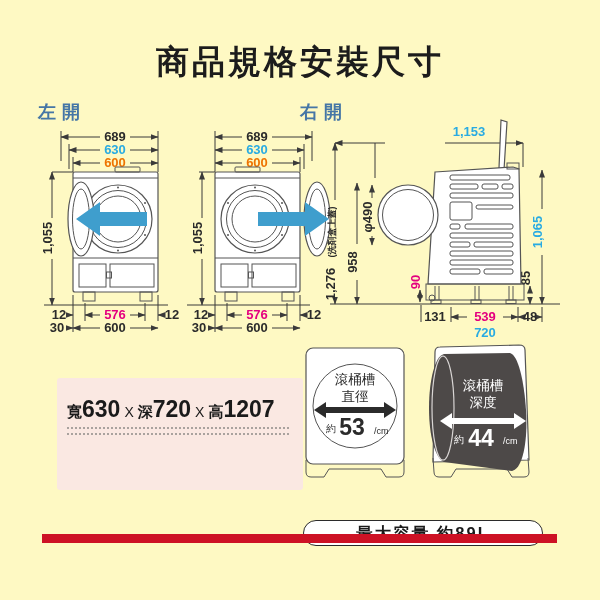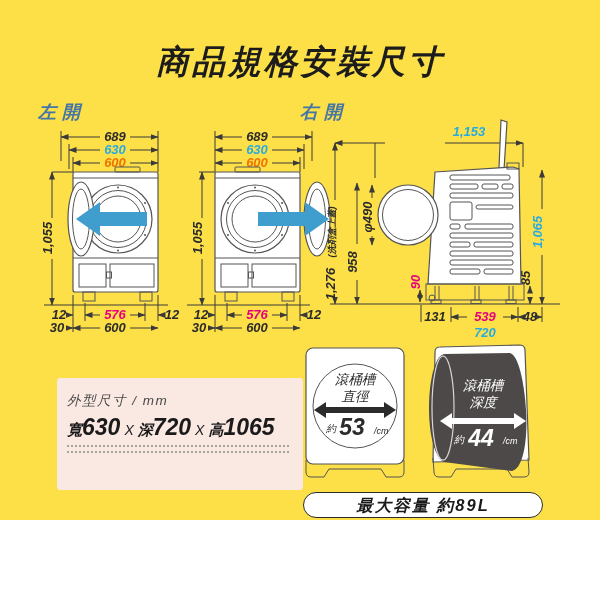--- a/index.html
+++ b/index.html
@@ -1,17 +1,17 @@
 <!DOCTYPE html>
 <html><head>
 <meta charset="utf-8">
 <style>
   html,body{margin:0;padding:0;background:#fff;}
-  #canvas{position:relative;width:600px;height:520px;background:#fde047;overflow:hidden;
-          font-family:"Liberation Sans",sans-serif;color:#1a1a1a;font-style:italic;}
+  #canvas{position:relative;width:600px;height:600px;background:#fef9c3;overflow:hidden;
+          font-family:"Liberation Sans",sans-serif;color:#1a1a1a;}
   .abs{position:absolute;}
   #title{left:0;top:40px;width:600px;text-align:center;font-size:33px;font-weight:bold;
          letter-spacing:3px;color:#1c1c1c;}
   .open-label{font-size:18px;font-weight:600;letter-spacing:6px;color:#4576a6;}
   svg text{font-family:"Liberation Sans",sans-serif;}
   .dim{font-size:13px;font-weight:600;fill:#2b2b2b;}
   .dim-cyan{fill:#29abe2;}
   .dim-orange{fill:#ee7300;}
   .dim-magenta{fill:#e4007f;}
   .dnote{font-size:9px;font-weight:600;fill:#2b2b2b;}
@@ -20,21 +20,21 @@
   .machno{stroke:#555;stroke-width:1;fill:none;}
   #spec-box{left:57px;top:378px;width:246px;height:112px;background:#fae8e2;border-radius:3px;
             padding:14px 0 0 10px;box-sizing:border-box;}
   #spec-title{font-size:13.5px;color:#4a4a4a;letter-spacing:1.5px;}
   .spec-row{margin-top:4px;white-space:nowrap;}
   .s-lab{font-size:15px;font-weight:600;}
   .s-val{font-size:23px;font-weight:bold;}
   .s-x{font-size:14px;margin:0 4px;}
   .dotted{border-bottom:2px dotted #a9a29e;width:222px;margin-top:4px;}
   .check{color:#d0372a;font-size:21px;font-weight:bold;margin-right:2px;}
-  #capacity-pill{left:303px;top:492px;width:238px;height:24px;border:1.6px solid #2b2b2b;
+  #capacity-pill{left:303px;top:520px;width:238px;height:24px;border:1.6px solid #2b2b2b;
                  border-radius:13px;text-align:center;line-height:24px;font-size:16.5px;
                  font-weight:bold;letter-spacing:2px;background:#fff;}
   #red-bar{left:42px;top:534px;width:515px;height:9px;background:#cd1225;}
 </style>
 </head>
 <body>
 
 <div id="canvas">
 
   <div id="title" class="abs">商品規格安裝尺寸</div>
@@ -253,22 +253,21 @@
       <line class="machno" x1="184" y1="174" x2="184" y2="188"></line>
         <line class="machno" x1="188" y1="174" x2="188" y2="188"></line>
       <rect class="machno" x="106" y="188" width="10" height="3.5"></rect>
       <rect class="machno" x="146" y="188" width="10" height="3.5"></rect>
       <rect class="machno" x="181" y="188" width="10" height="3.5"></rect>
       <circle class="machno" cx="107" cy="186" r="3"></circle>
     </g>
   </svg>
 
   <div id="spec-box" class="abs">
-    <div id="spec-title">外型尺寸 / mm</div>
-    <div class="spec-row"><span class="s-lab">寬</span><span class="s-val">630</span><span class="s-x">X</span><span class="s-lab">深</span><span class="s-val">720</span><span class="s-x">X</span><span class="s-lab">高</span><span class="s-val">1065</span></div>
+    <div class="spec-row"><span class="s-lab">寬</span><span class="s-val">630</span><span class="s-x">X</span><span class="s-lab">深</span><span class="s-val">720</span><span class="s-x">X</span><span class="s-lab">高</span><span class="s-val">1207</span></div>
     <div class="dotted"></div>
     <div class="dotted"></div>
   </div>
 
   <svg class="abs" style="left:300px;top:342px;" width="112" height="148" viewBox="0 0 112 148">
     <rect class="mach" x="6" y="6" width="98" height="116" rx="7"></rect>
     <path class="machno" d="M6,118 L6,130 Q6,135 11,135 L24,135 L29,127 L81,127 L86,135 L99,135 Q104,135 104,130 L104,118"></path>
     <circle class="machno" cx="55" cy="64" r="42"></circle>
     <text x="55" y="42" text-anchor="middle" font-size="13.5" fill="#2b2b2b">滾桶槽</text>
     <text x="55" y="59" text-anchor="middle" font-size="13.5" fill="#2b2b2b">直徑</text>

